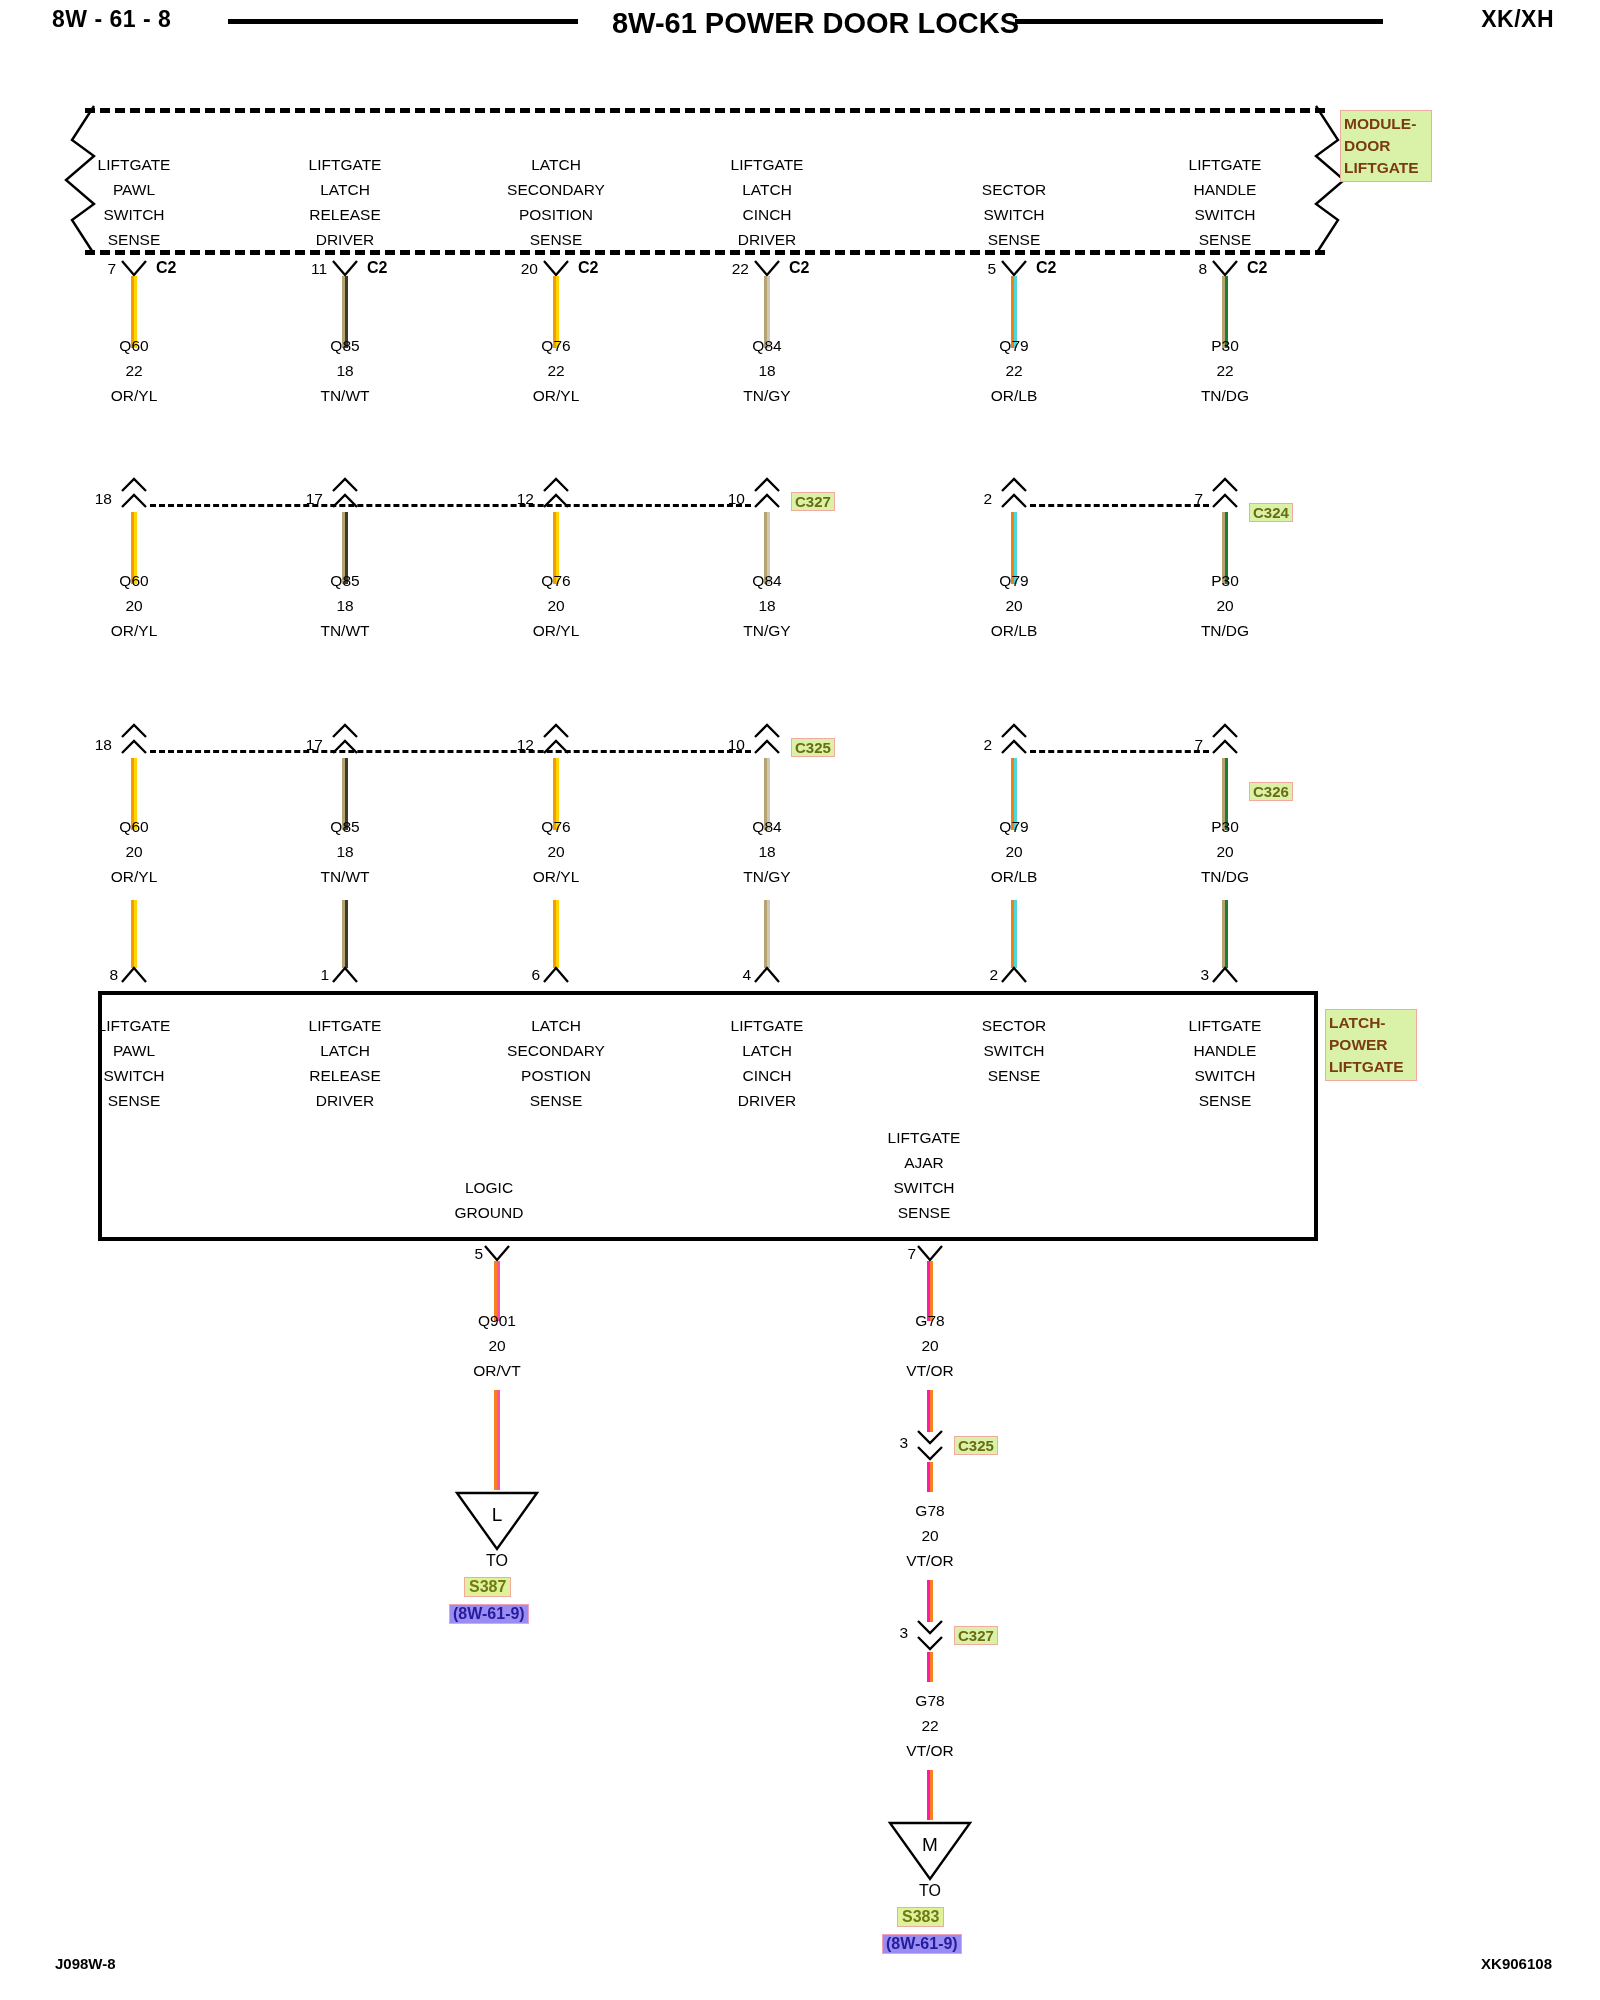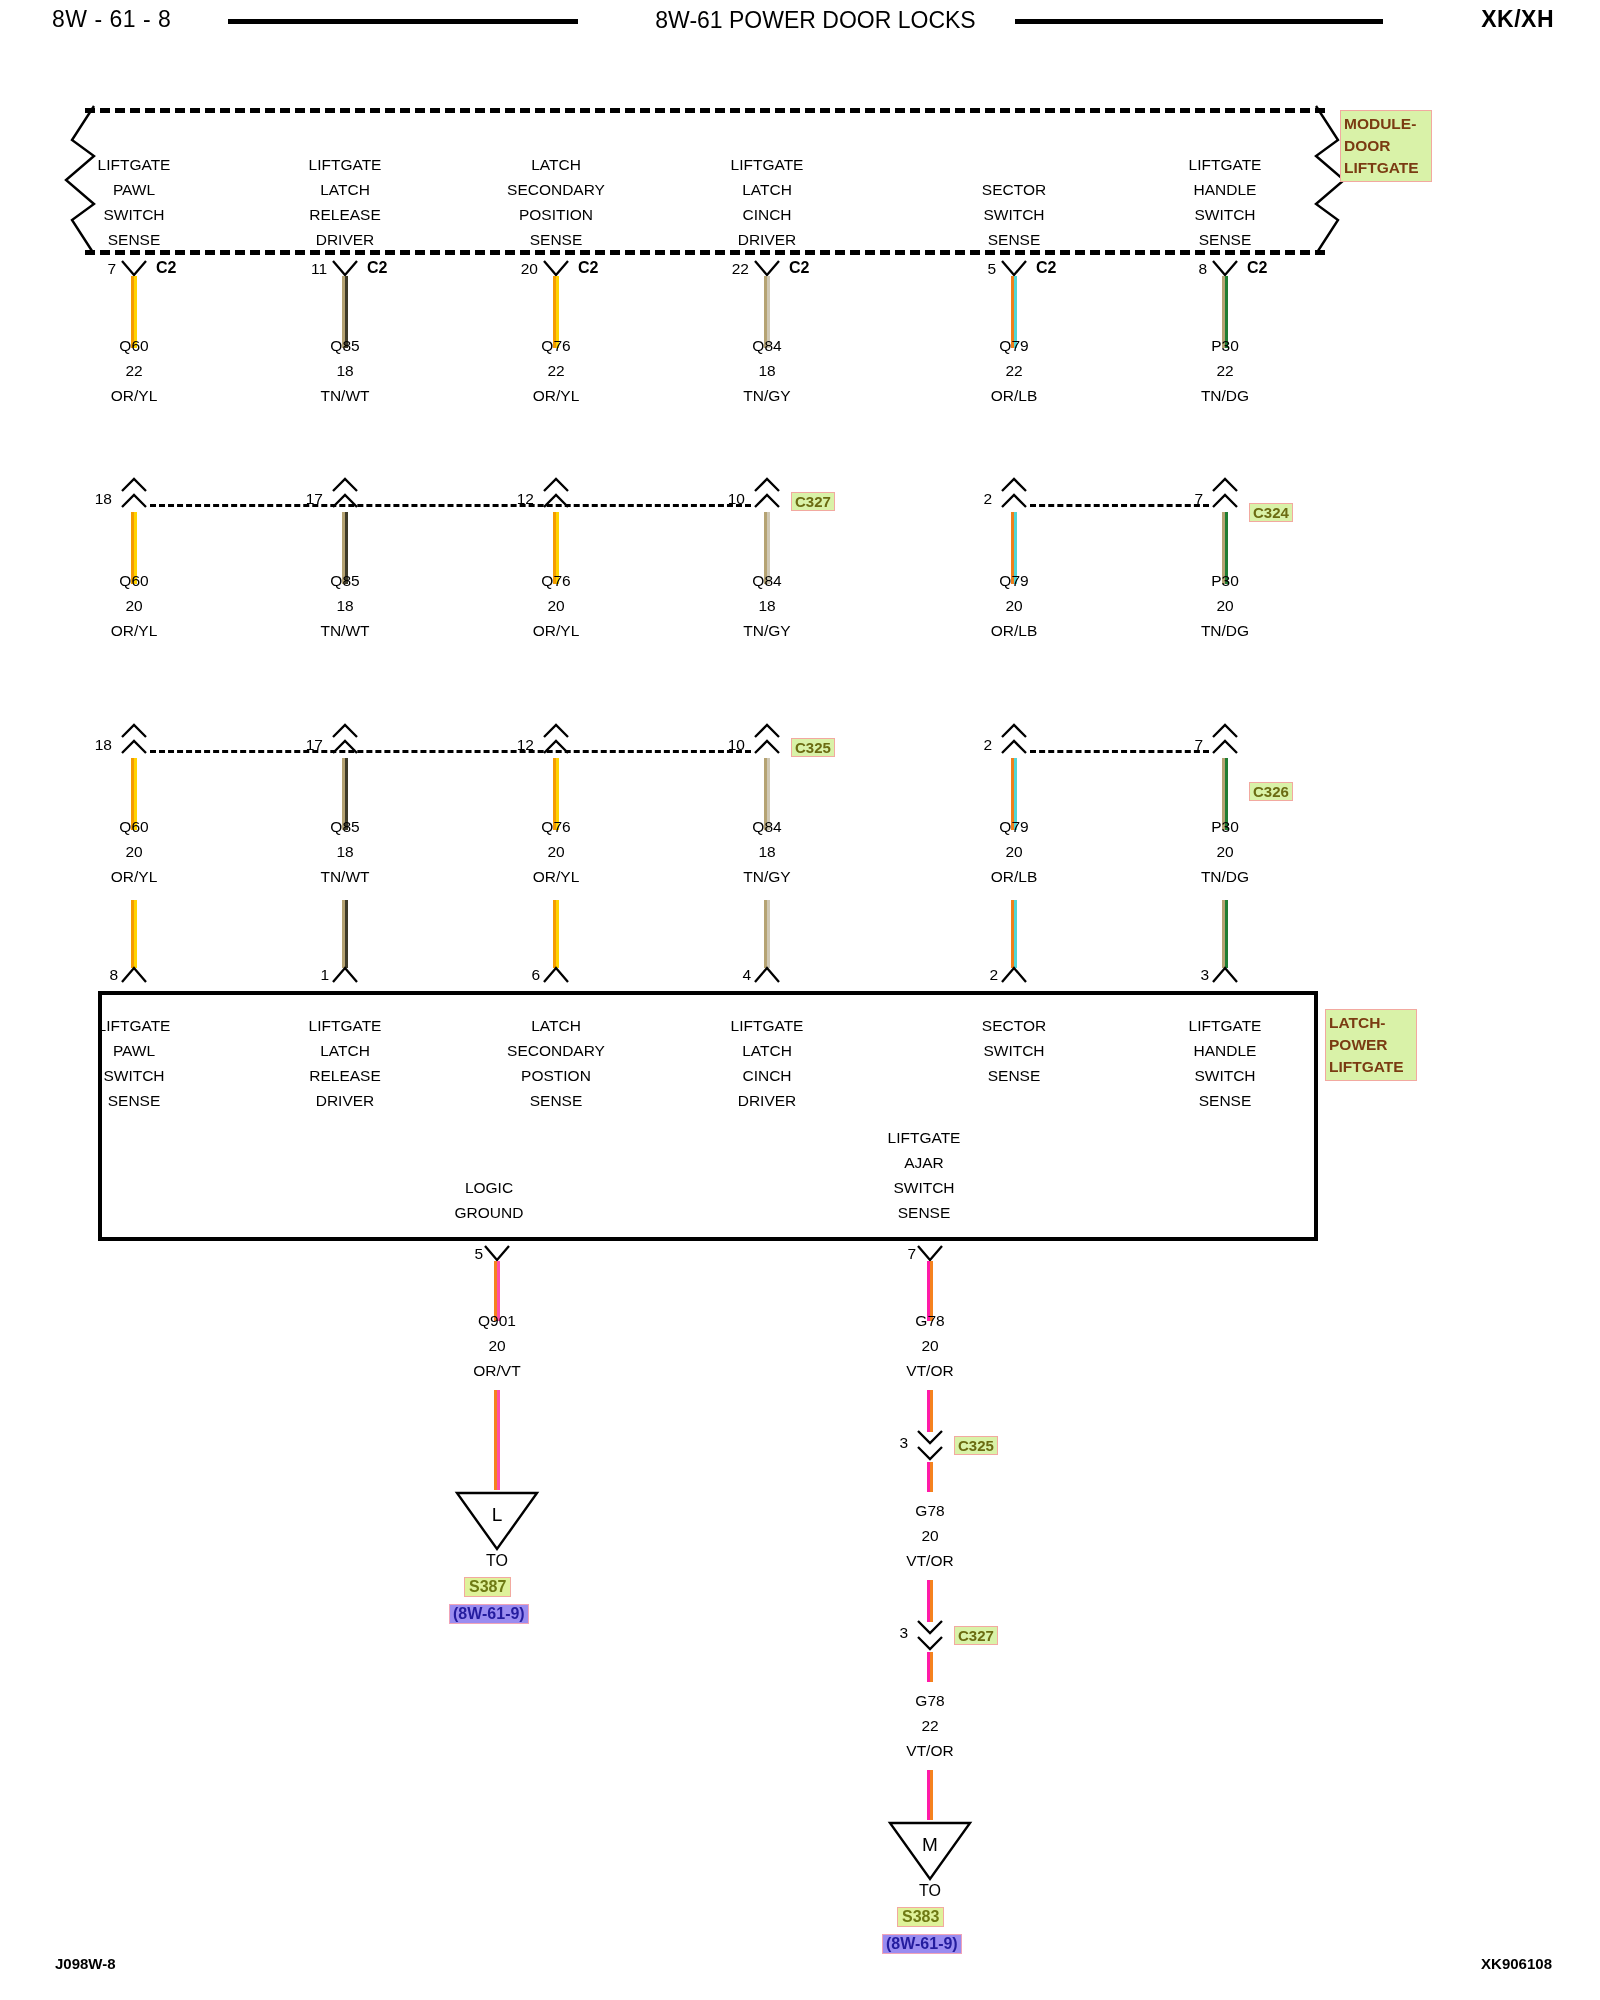--- a/index.html
+++ b/index.html
@@ -8,23 +8,23 @@
     color:#000;
   }
   #page{
     position:relative;
     width:1600px;
     height:2000px;
     overflow:hidden;
     background:#fff;
   }
   
-  .hdr-left{position:absolute;left:52px;top:6px;font-size:23px;font-weight:normal;letter-spacing:.5px;}
+  .hdr-left{position:absolute;left:52px;top:6px;font-size:23px;font-weight:bold;letter-spacing:.5px;}
   .hdr-right{position:absolute;right:46px;top:6px;font-size:23px;font-weight:bold;letter-spacing:.5px;}
-  .hdr-title{position:absolute;left:0;right:0;top:7px;text-align:center;font-size:23px;font-weight:normal;margin-left:31px;}
+  .hdr-title{position:absolute;left:0;right:0;top:7px;text-align:center;font-size:29px;font-weight:bold;margin-left:31px;}
   .hdr-sub{position:absolute;left:0;right:0;top:45px;text-align:center;font-size:23px;font-weight:bold;}
   .hdr-rule{position:absolute;height:5px;background:#000;top:19px;}
   .hdr-rule.l{left:228px;width:350px;}
   .hdr-rule.r{left:1015px;width:368px;}
 
   
   .lbl{position:absolute;font-size:15.5px;line-height:25px;text-align:center;white-space:pre;}
   .num{position:absolute;font-size:15.5px;text-align:right;white-space:nowrap;}
   .c2{position:absolute;font-size:16px;font-weight:bold;}
 

